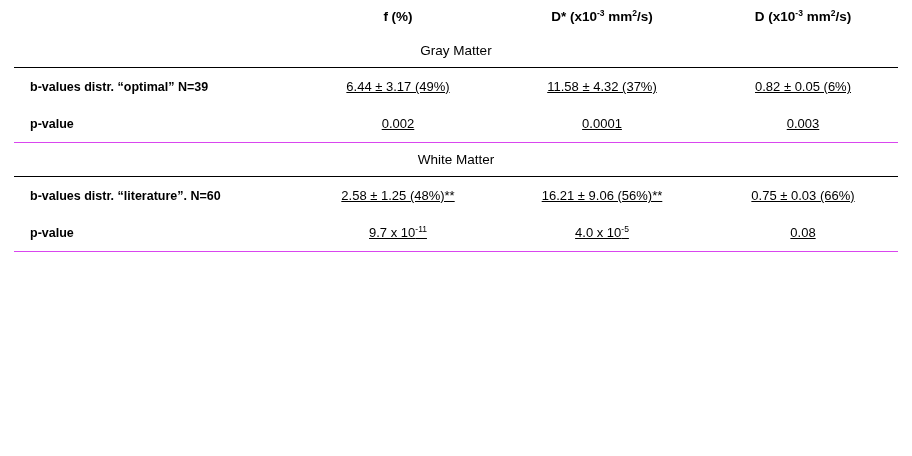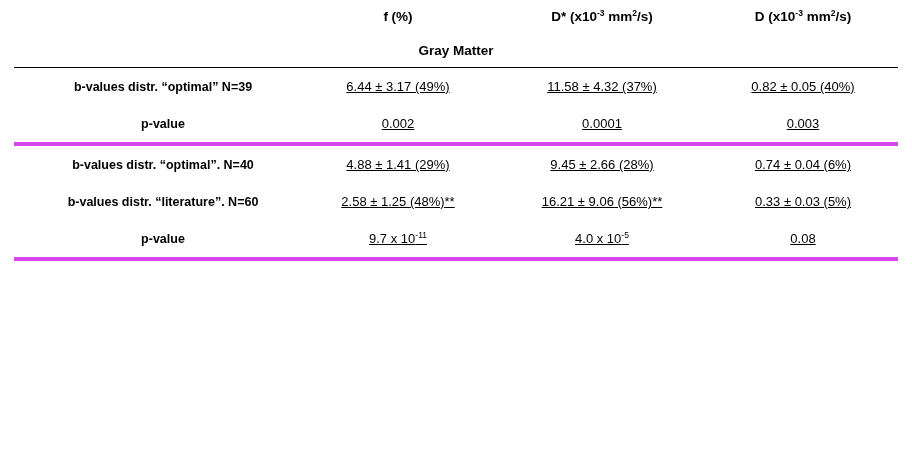--- a/index.html
+++ b/index.html
@@ -25,46 +25,46 @@
     width: 884px;
     border-collapse: collapse;
     table-layout: fixed;
     font-size: 13px;
   }
   table.stats col.c0 { width: 286px; }
   table.stats col.c1 { width: 196px; }
   table.stats col.c2 { width: 212px; }
   table.stats col.c3 { width: 190px; }
   .rule-bottom td {
-    border-bottom: 4px solid #d946ef;
+    border-bottom: 1px solid #d946ef;
   }
   .rule-thin-bottom td {
     border-bottom: 1.5px solid #000000;
   }
 
   th.colhead {
     font-weight: bold;
     font-size: 13.5px;
     text-align: center;
     padding: 9px 4px 10px 4px;
     vertical-align: middle;
   }
   th.colhead.blank { }
 
   td.section {
     text-align: center;
-    font-weight: bold;
+    font-weight: normal;
     font-size: 13.5px;
     padding: 9px 4px 9px 4px;
   }
 
   td.rowlabel {
     font-weight: bold;
     font-size: 12.5px;
-    text-align: center;
+    text-align: left;
     padding: 11px 4px 11px 16px;
     white-space: nowrap;
   }
   td.val {
     text-align: center;
     font-size: 13px;
     padding: 11px 4px 11px 4px;
     white-space: nowrap;
     text-decoration: underline;
   }
@@ -95,40 +95,37 @@
     </thead>
     <tbody>
 
       <tr class="rule-thin-bottom">
         <td class="section" colspan="4">Gray Matter</td>
       </tr>
       <tr>
         <td class="rowlabel">b-values distr. “optimal” N=39</td>
         <td class="val">6.44 ± 3.17 (49%)</td>
         <td class="val">11.58 ± 4.32 (37%)</td>
-        <td class="val">0.82 ± 0.05 (40%)</td>
+        <td class="val">0.82 ± 0.05 (6%)</td>
       </tr>
       <tr class="rule-bottom">
         <td class="rowlabel">p-value</td>
         <td class="val">0.002</td>
         <td class="val">0.0001</td>
         <td class="val">0.003</td>
       </tr>
 
-      <tr>
-        <td class="rowlabel">b-values distr. “optimal”. N=40</td>
-        <td class="val">4.88 ± 1.41 (29%)</td>
-        <td class="val">9.45 ± 2.66 (28%)</td>
-        <td class="val">0.74 ± 0.04 (6%)</td>
+      <tr class="rule-thin-bottom">
+        <td class="section" colspan="4">White Matter</td>
       </tr>
       <tr>
         <td class="rowlabel">b-values distr. “literature”. N=60</td>
         <td class="val">2.58 ± 1.25 (48%)**</td>
         <td class="val">16.21 ± 9.06 (56%)**</td>
-        <td class="val">0.33 ± 0.03 (5%)</td>
+        <td class="val">0.75 ± 0.03 (66%)</td>
       </tr>
       <tr class="rule-bottom">
         <td class="rowlabel">p-value</td>
         <td class="val"><span>9.7 x 10</span><sup>-11</sup></td>
         <td class="val"><span>4.0 x 10</span><sup>-5</sup></td>
         <td class="val">0.08</td>
       </tr>
     </tbody>
   </table>
 </div>

